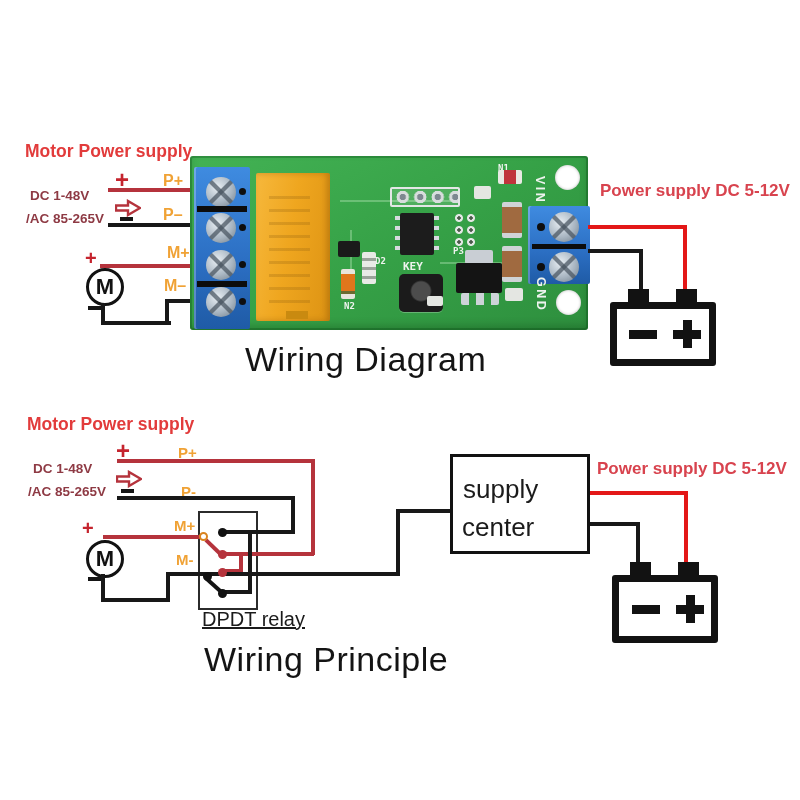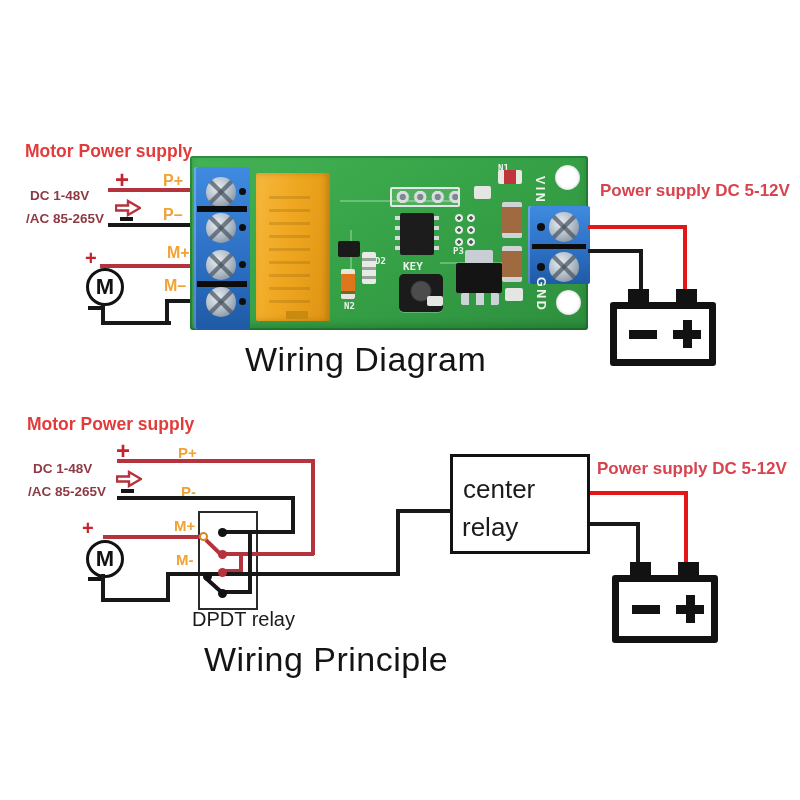--- a/index.html
+++ b/index.html
@@ -237,25 +237,25 @@
 
     <div class="pivot" style="left:199px;top:532px;"></div>
     <div class="arm" style="left:206px;top:538px;width:21px;background:#b5333c;transform:rotate(44deg);"></div>
     <div class="cdot" style="left:218px;top:528px;background:#111;"></div>
     <div class="cdot" style="left:218px;top:550px;background:#b5333c;"></div>
     <div class="cdot" style="left:218px;top:568px;background:#b5333c;"></div>
     <div class="cdot" style="left:203px;top:572px;background:#111;"></div>
     <div class="arm" style="left:207px;top:577px;width:21px;background:#141414;transform:rotate(42deg);"></div>
     <div class="cdot" style="left:218px;top:589px;background:#111;"></div>
 
-    <div class="relaylbl" style="left:192px;top:608px;">DPDT relay</div>
+    <div class="relaylbl" style="left:202px;top:608px;text-decoration:underline;">DPDT relay</div>
 
     <div class="ctrl" style="left:450px;top:454px;width:140px;height:100px;"></div>
-    <div class="ctrltxt" style="left:463px;top:474px;">center</div>
-    <div class="ctrltxt" style="left:462px;top:512px;">relay</div>
+    <div class="ctrltxt" style="left:463px;top:474px;">supply</div>
+    <div class="ctrltxt" style="left:462px;top:512px;">center</div>
 
     <div class="psu" style="left:597px;top:459px;">Power supply DC 5-12V</div>
     <div class="wr" style="left:590px;top:491px;width:98px;height:4px;"></div>
     <div class="wr" style="left:684px;top:491px;width:4px;height:78px;"></div>
     <div class="wk" style="left:590px;top:522px;width:50px;height:4px;"></div>
     <div class="wk" style="left:636px;top:522px;width:4px;height:47px;"></div>
 
     <div>
       <div class="bterm" style="left:630px;top:562px;"></div>
       <div class="bterm" style="left:678px;top:562px;"></div>

